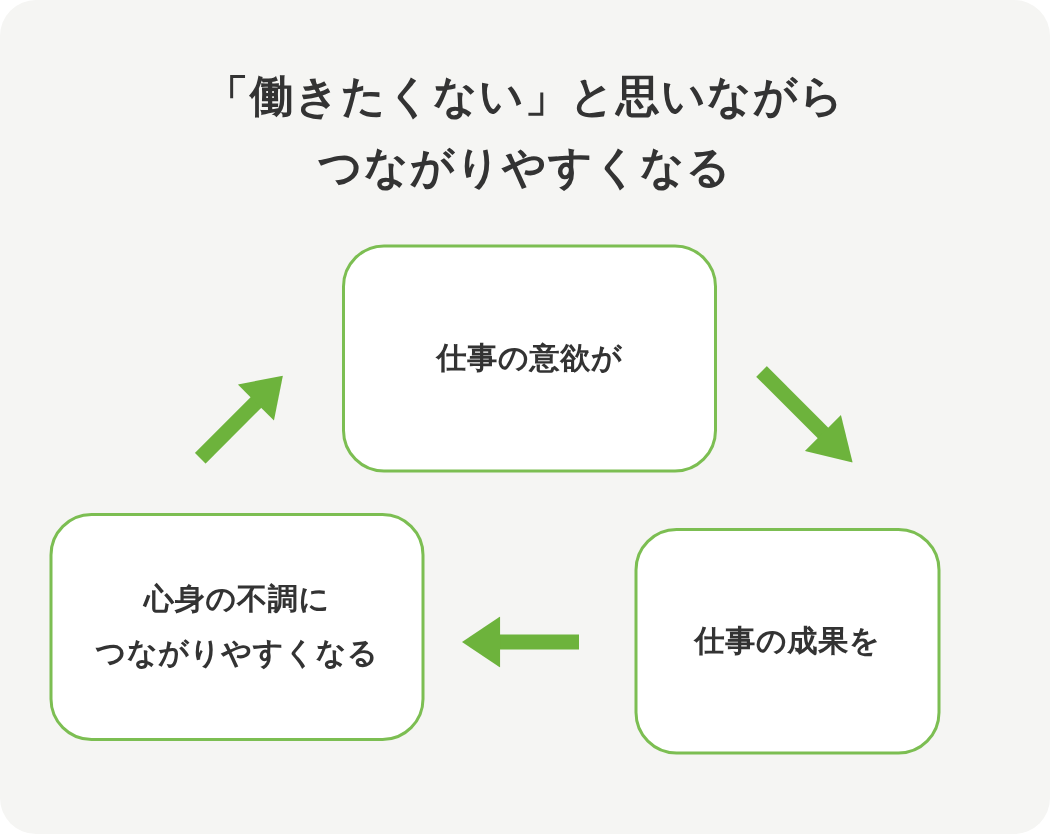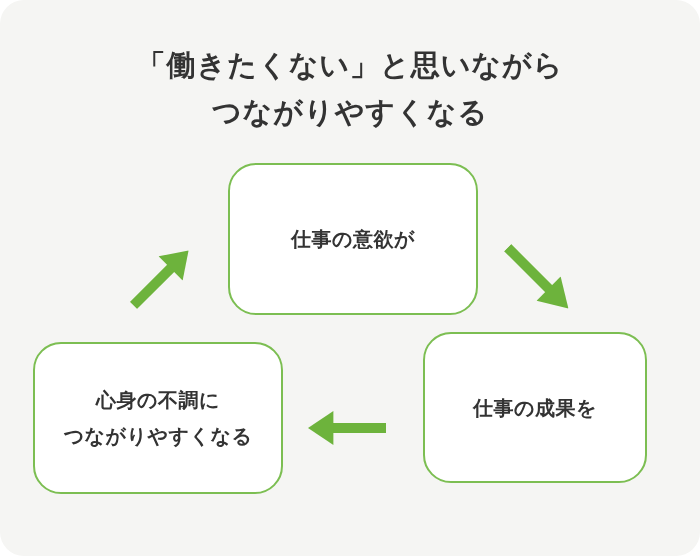--- a/index.html
+++ b/index.html
@@ -38,21 +38,21 @@
     align-items: center;
     justify-content: center;
     text-align: center;
     color: var(--text, #333333);
     font-size: 20px;
     font-weight: 700;
     line-height: 36px;
     letter-spacing: 0.5px;
   }
   .node-top    { left: 228px; top: 163px; width: 250px; height: 152px; }
-  .node-right  { left: 423px; top: 332px; width: 224px; height: 151px; }
+  .node-right  { left: 423px; top: 352px; width: 204px; height: 151px; }
   .node-left   { left:  33px; top: 342px; width: 250px; height: 152px; }
 
   .arrow {
     position: absolute;
     width: 86px;
     height: 34px;
   }
   .arrow svg { display: block; width: 86px; height: 34px; }
   .arrow svg polygon, .arrow svg rect { fill: var(--arrow, #6db33c); }
 

